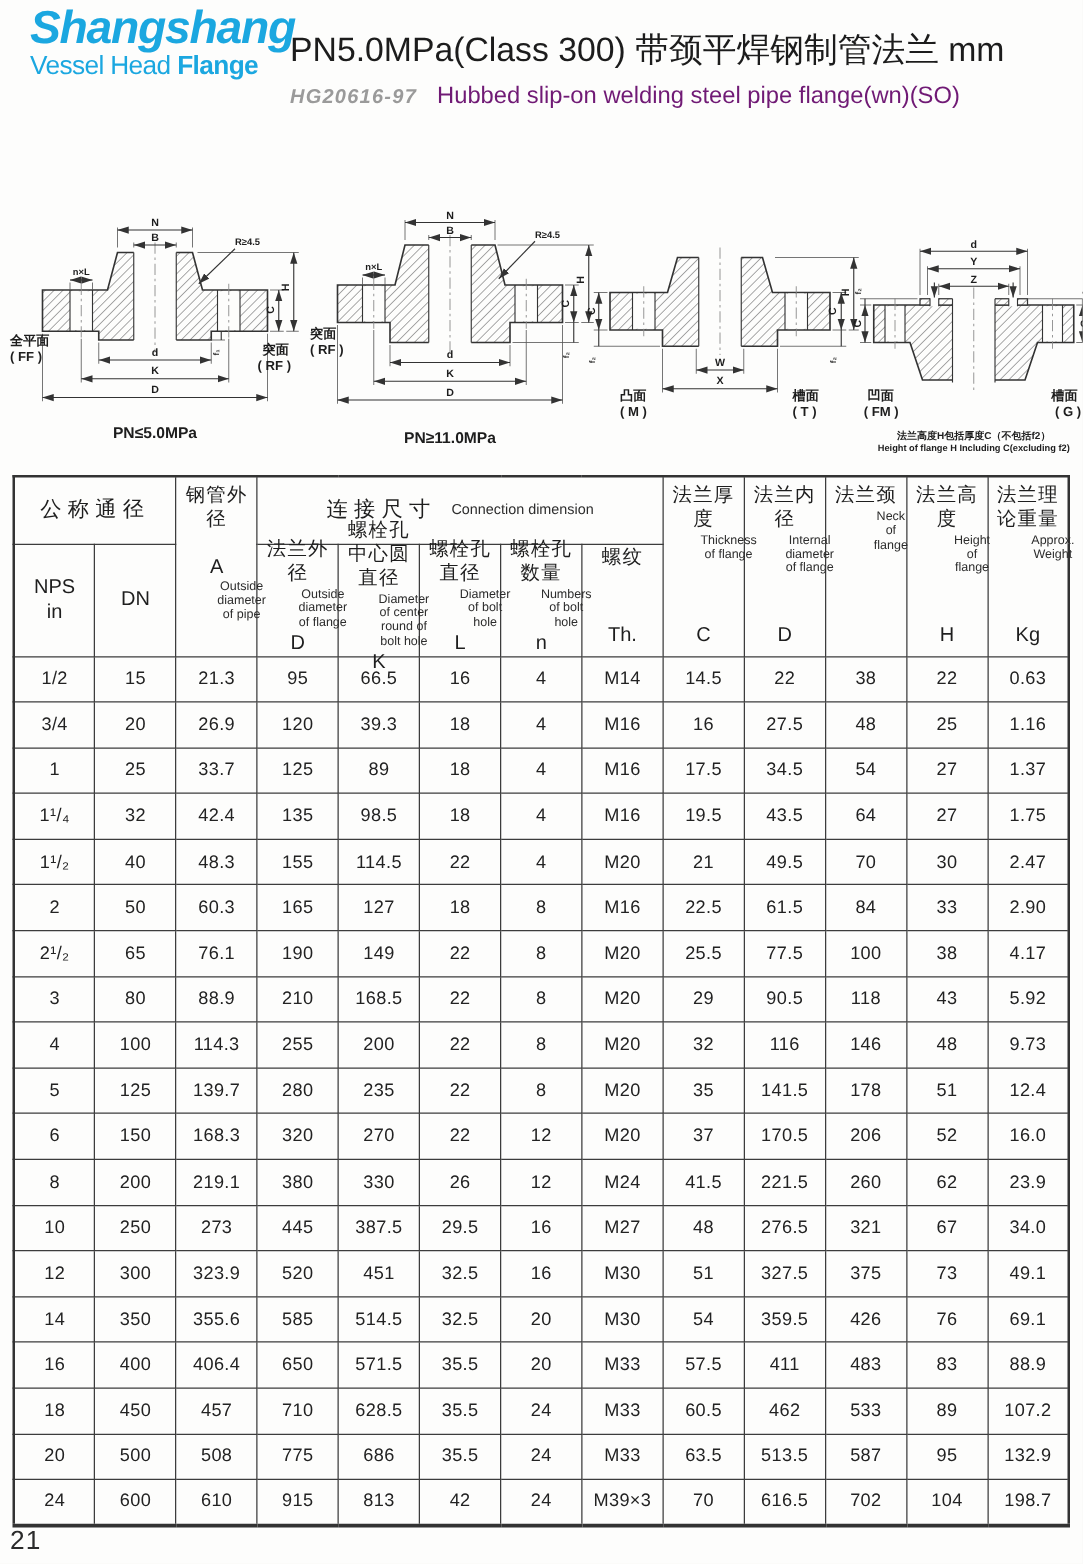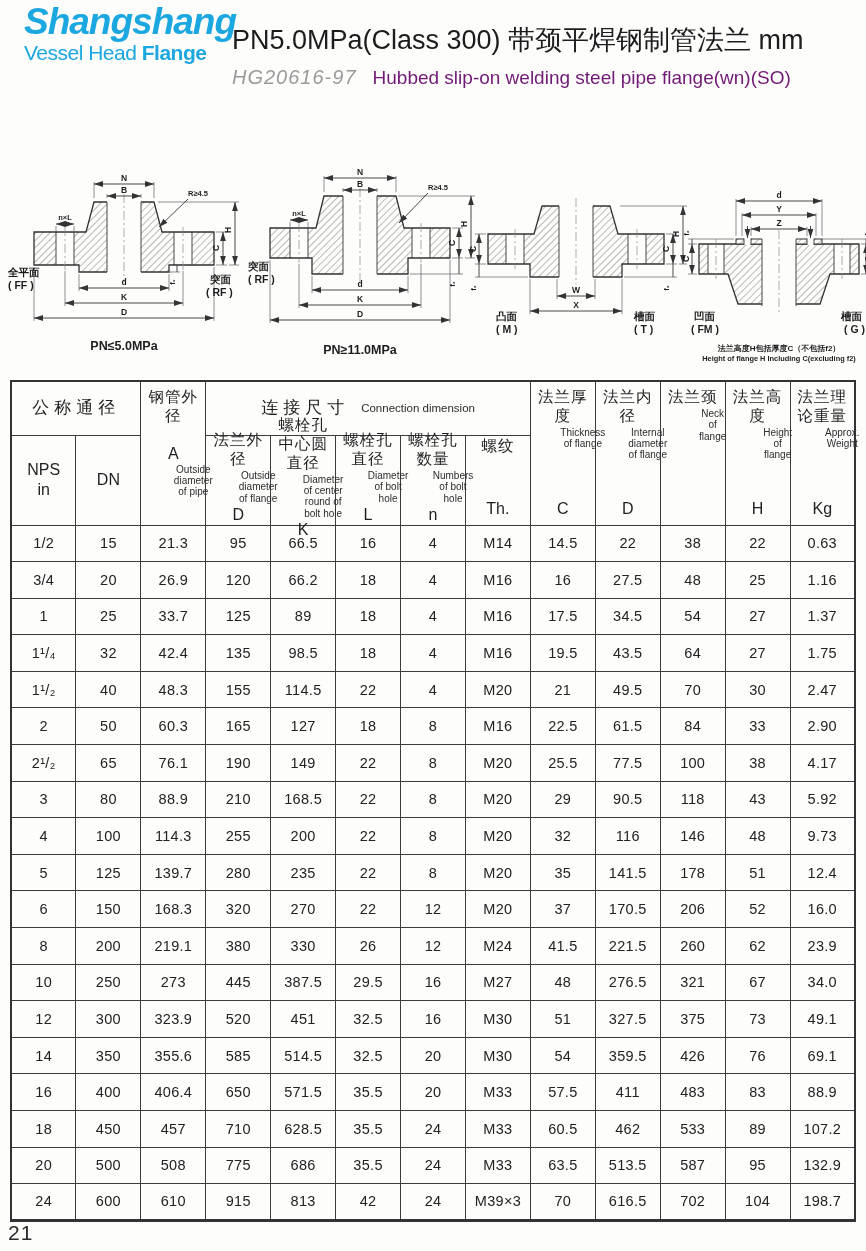--- a/index.html
+++ b/index.html
@@ -9,21 +9,21 @@
 
   
   .hdr { position:relative; height:106px; }
   .brand { position:absolute; left:24px; top:2px; color:#1ba7e0; }
   .brand-name { font-size:37px; font-weight:bold; font-style:italic; letter-spacing:-1px; line-height:1.1; }
   .brand-sub { font-size:21px; letter-spacing:-0.5px; margin-top:-2px; }
   .brand-sub b { font-weight:bold;text-align:right; }
   .titles { position:absolute; left:232px; top:22px; white-space:nowrap; }
   .title-main { font-size:27px; font-weight:400; color:#1c1c1c; letter-spacing:0; }
   .title-sub { margin-top:8px; }
-  .std { font-size:20px; font-weight:normal; font-style:italic; color:#9a9a9a; letter-spacing:1px; }
+  .std { font-size:16px; font-weight:bold; font-style:italic; color:#9a9a9a; letter-spacing:1px; }
   .sub-en { font-size:19px; color:#701a75; margin-left:16px; }
 
   
   .drawings { position:relative; height:246px; margin-top:20px; }
   .drawings svg { position:absolute; overflow:visible; }
   #svg1 { left:6px;   top:44px; }
   #svg2 { left:248px; top:40px; }
   #svg3 { left:468px; top:58px; }
   #svg4 { left:684px; top:60px; }
   svg text { fill:#1d1d1d; font-family:"Liberation Sans", sans-serif; font-weight:bold; }
@@ -359,21 +359,21 @@
           <td>22</td>
           <td>38</td>
           <td>22</td>
           <td>0.63</td>
         </tr>
         <tr>
           <td>3/4</td>
           <td>20</td>
           <td>26.9</td>
           <td>120</td>
-          <td>66.2</td>
+          <td>39.3</td>
           <td>18</td>
           <td>4</td>
           <td>M16</td>
           <td>16</td>
           <td>27.5</td>
           <td>48</td>
           <td>25</td>
           <td>1.16</td>
         </tr>
         <tr>

